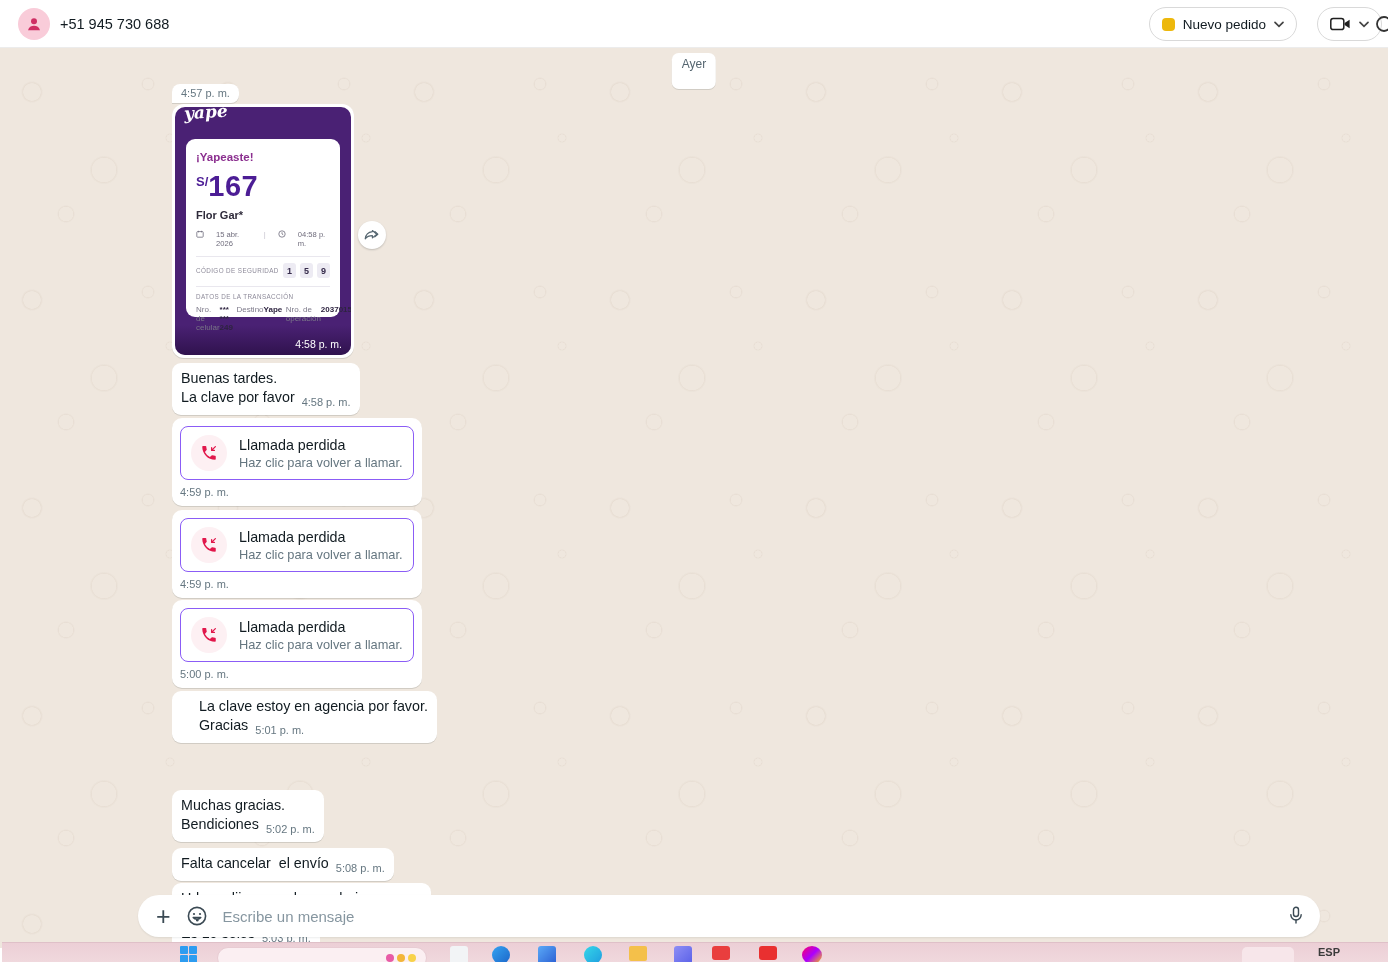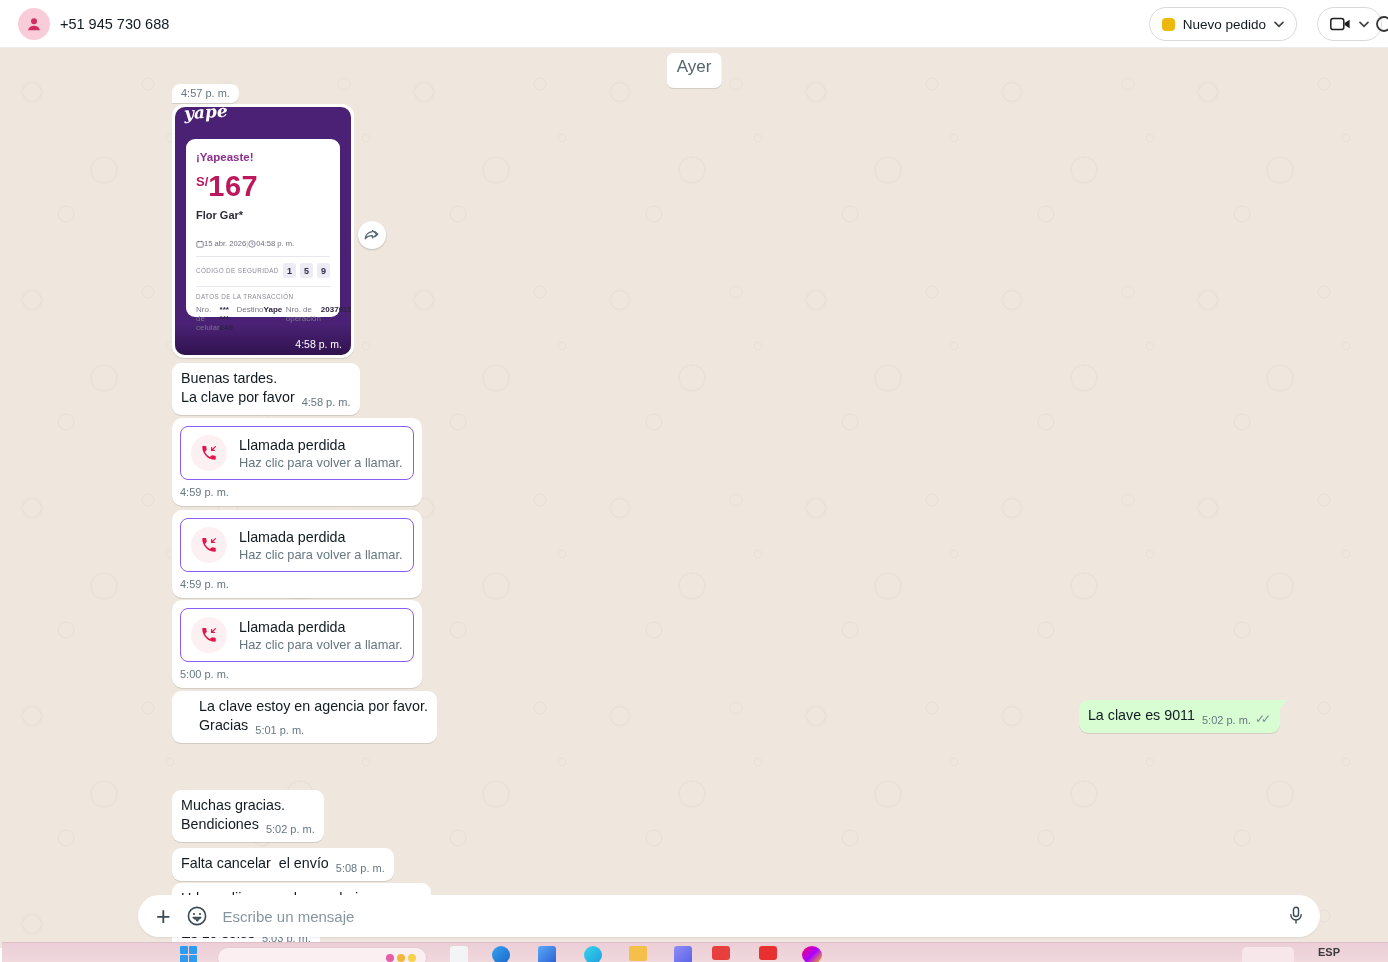--- a/index.html
+++ b/index.html
@@ -26,21 +26,21 @@
           background-color:#efe7de;
           background-image:
             radial-gradient(circle 11px at 32px 44px,  transparent 8.5px, rgba(125,95,60,.07) 9px, transparent 11px),
             radial-gradient(circle 15px at 104px 122px, transparent 12px, rgba(125,95,60,.06) 12.5px, transparent 14.5px),
             radial-gradient(circle 7px at 148px 36px,  transparent 5px,  rgba(125,95,60,.06) 5.5px, transparent 7px),
             radial-gradient(circle 9px at 66px 166px,  transparent 7px,  rgba(125,95,60,.06) 7.5px, transparent 9px),
             radial-gradient(circle 5px at 170px 90px,  transparent 3.4px, rgba(125,95,60,.06) 3.8px, transparent 5px);
           background-size:196px 208px; }
 
   .date-chip { position:absolute; left:50%; transform:translateX(-50%); top:5px;
-               background:#fff; border-radius:7px; padding:4px 10px 11px; font-size:17px;
+               background:#fff; border-radius:7px; padding:4px 10px 18px; font-size:12px;
                color:#54656f; box-shadow:0 1px .5px rgba(11,20,26,.13); }
 
   .msg-col { position:absolute; left:172px; top:36px; display:flex; flex-direction:column;
              align-items:flex-start; }
 
   .bubble { background:#fff; border-radius:9px; box-shadow:0 1px .5px rgba(11,20,26,.13);
             padding:6px 9px 7px; font-size:14.3px; color:#111b21; line-height:19px;
             white-space:pre-wrap; }
   .ts { display:inline-block; font-size:11px; color:#667781; margin-left:7px;
         position:relative; top:4px; white-space:nowrap; }
@@ -51,25 +51,25 @@
   
   .receipt-bubble { background:#fff; border-radius:12px; padding:3px; box-shadow:0 1px .5px rgba(11,20,26,.13);
                     margin-bottom:5px; position:relative; }
   .receipt-img { width:176px; height:248px; background:#4a2174; border-radius:10px; position:relative;
                  overflow:hidden; cursor:pointer; }
   .yape-logo { position:absolute; top:-5px; left:9px; color:#fff; font-family:"DejaVu Serif", serif;
                font-style:italic; font-weight:bold; font-size:17px; transform:rotate(-4deg); }
   .receipt-card { position:absolute; left:11px; right:11px; top:32px; bottom:38px; background:#fff;
                   border-radius:9px; padding:9px 10px; }
   .yapeaste { color:#8b2f8f; font-weight:bold; font-size:11.5px; margin-top:3px; }
-  .amount-row { margin-top:7px; color:#be185d; }
+  .amount-row { margin-top:7px; color:#4c1d95; }
   .cur { font-size:13px; font-weight:bold; vertical-align:10px; }
   .amount { font-size:29px; font-weight:bold; letter-spacing:.5px; }
   .payee { font-size:11px; font-weight:bold; color:#2e2a3a; margin-top:6px; }
-  .when { display:flex; align-items:flex-end; gap:0; margin-top:18px; font-size:7.6px; color:#6f6c7c; }
+  .when { display:flex; align-items:flex-start; gap:12px; margin-top:9px; font-size:7.6px; color:#6f6c7c; }
   .when .sep { color:#c7c4cf; }
   .r-divider { border-top:1px solid #e9e7ee; margin:8px 0 6px; }
   .r-label { font-size:6.3px; letter-spacing:.4px; color:#8d8a99; }
   .code-row { display:flex; align-items:center; justify-content:space-between; }
   .code-digits { display:flex; gap:4px; }
   .digit { width:13px; height:15px; background:#edebf3; border-radius:3px; font-size:9px; font-weight:bold;
            color:#352a4a; display:flex; align-items:center; justify-content:center; }
   .tx-rows { margin-top:5px; display:flex; flex-direction:row; gap:3.5px; }
   .tx-row { display:flex; justify-content:space-between; font-size:8px; }
   .tx-row .lab { color:#7d7a8a; }
@@ -303,23 +303,20 @@
 Gracias</span><span class="ts">5:01 p. m.</span></div>
 
     <div class="bubble" style="margin-bottom:6px;"><span>Muchas gracias.
 Bendiciones</span><span class="ts">5:02 p. m.</span></div>
     <div class="bubble" style="margin-bottom:2px;"><span>Falta cancelar  el envío</span><span class="ts">5:08 p. m.</span></div>
     <div class="bubble" style="margin-bottom:2px;"><span>Ud me dijo que ud cancelaria</span><span class="ts">5:08 p. m.</span></div>
     <div class="bubble" style="margin-bottom:2px;"><span>Es 10 soles</span><span class="ts">5:03 p. m.</span></div>
 
   </div>
 
-  <div class="out-bubble">
-    <span>La clave es 9011</span><span class="ts">5:02 p. m.</span><span class="ticks">✓✓</span>
-  </div>
 
   <div class="composer">
     <span class="plus-btn">+</span>
     <span class="sticker-btn">
       <svg class="icon-svg" width="24" height="24" viewBox="0 0 24 24">
         <circle cx="12" cy="12" r="8.6" fill="none" stroke="#3b4a54" stroke-width="1.6"></circle>
         <circle cx="9" cy="10" r="1.1" fill="#3b4a54"></circle>
         <circle cx="15" cy="10" r="1.1" fill="#3b4a54"></circle>
         <path d="M8.2 13.6a4.6 4 0 0 0 7.6 0z" fill="none" stroke="#3b4a54" stroke-width="1.5" stroke-linejoin="round"></path>
         <path d="M11 15.2h2.6v1a1.3 1.3 0 0 1-2.6 0z" fill="#3b4a54"></path>

